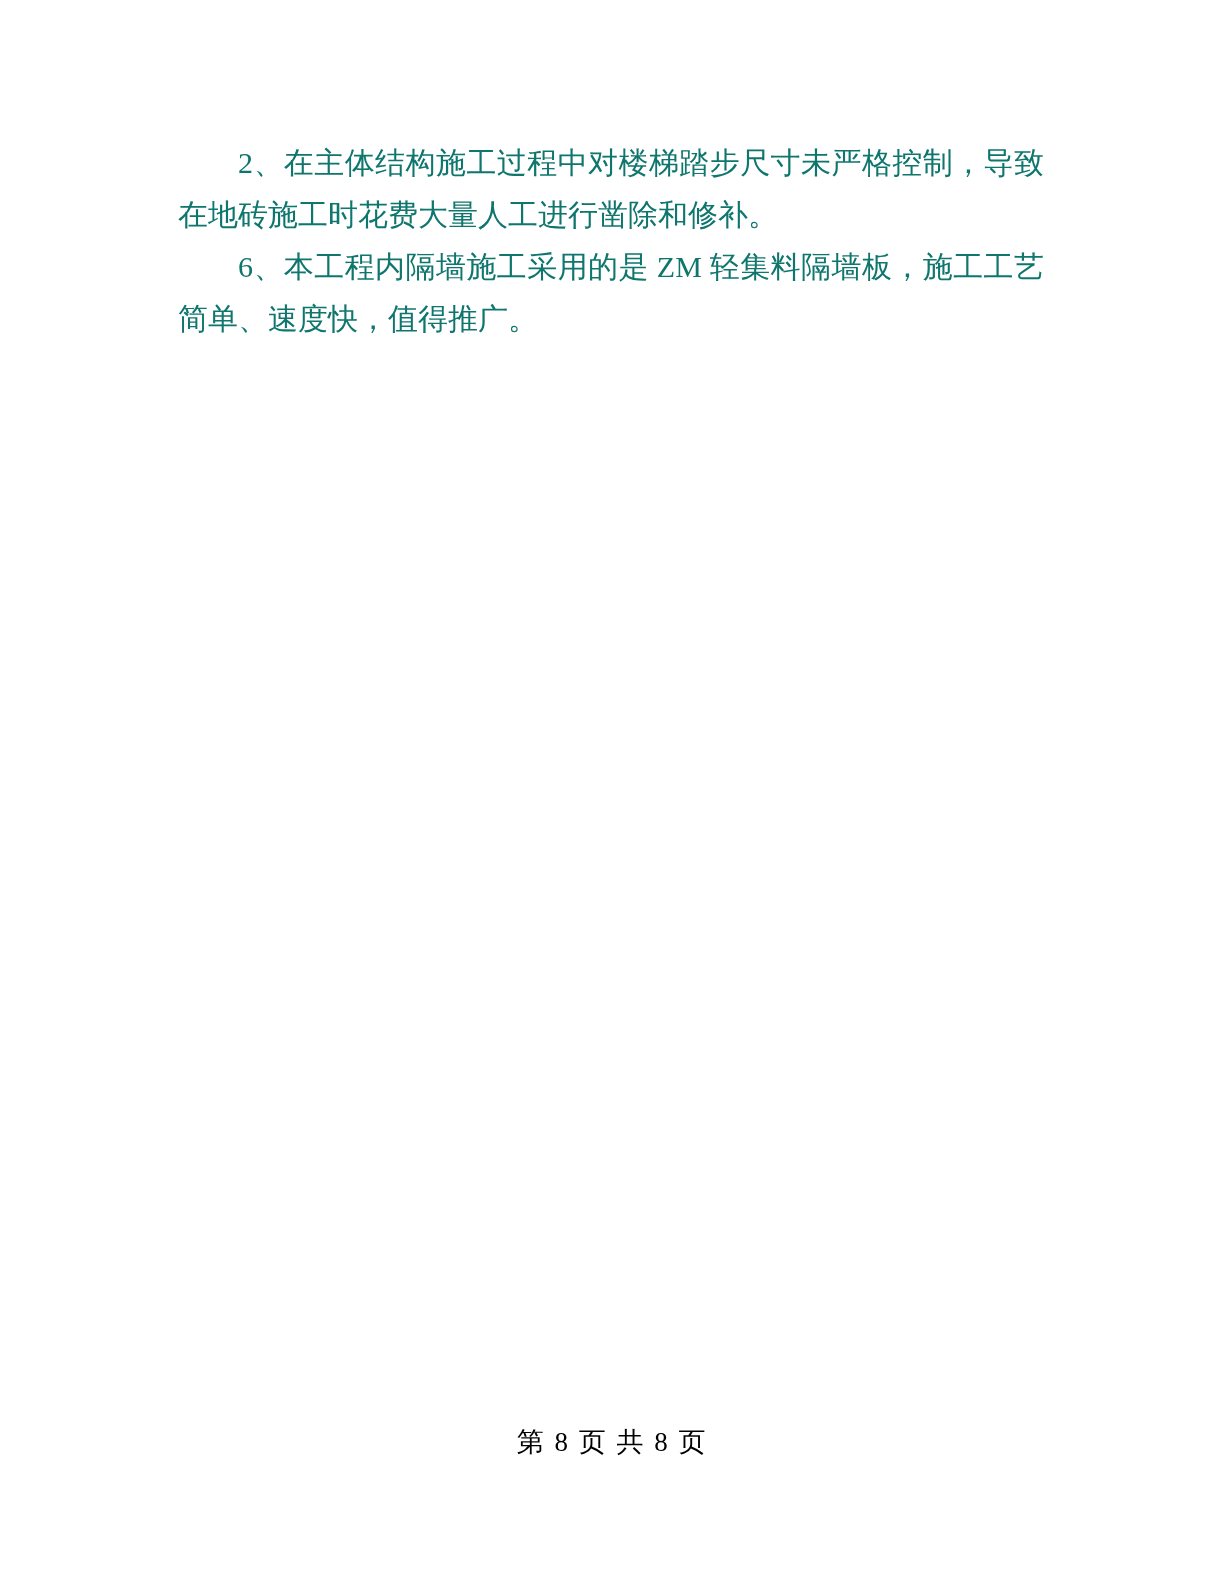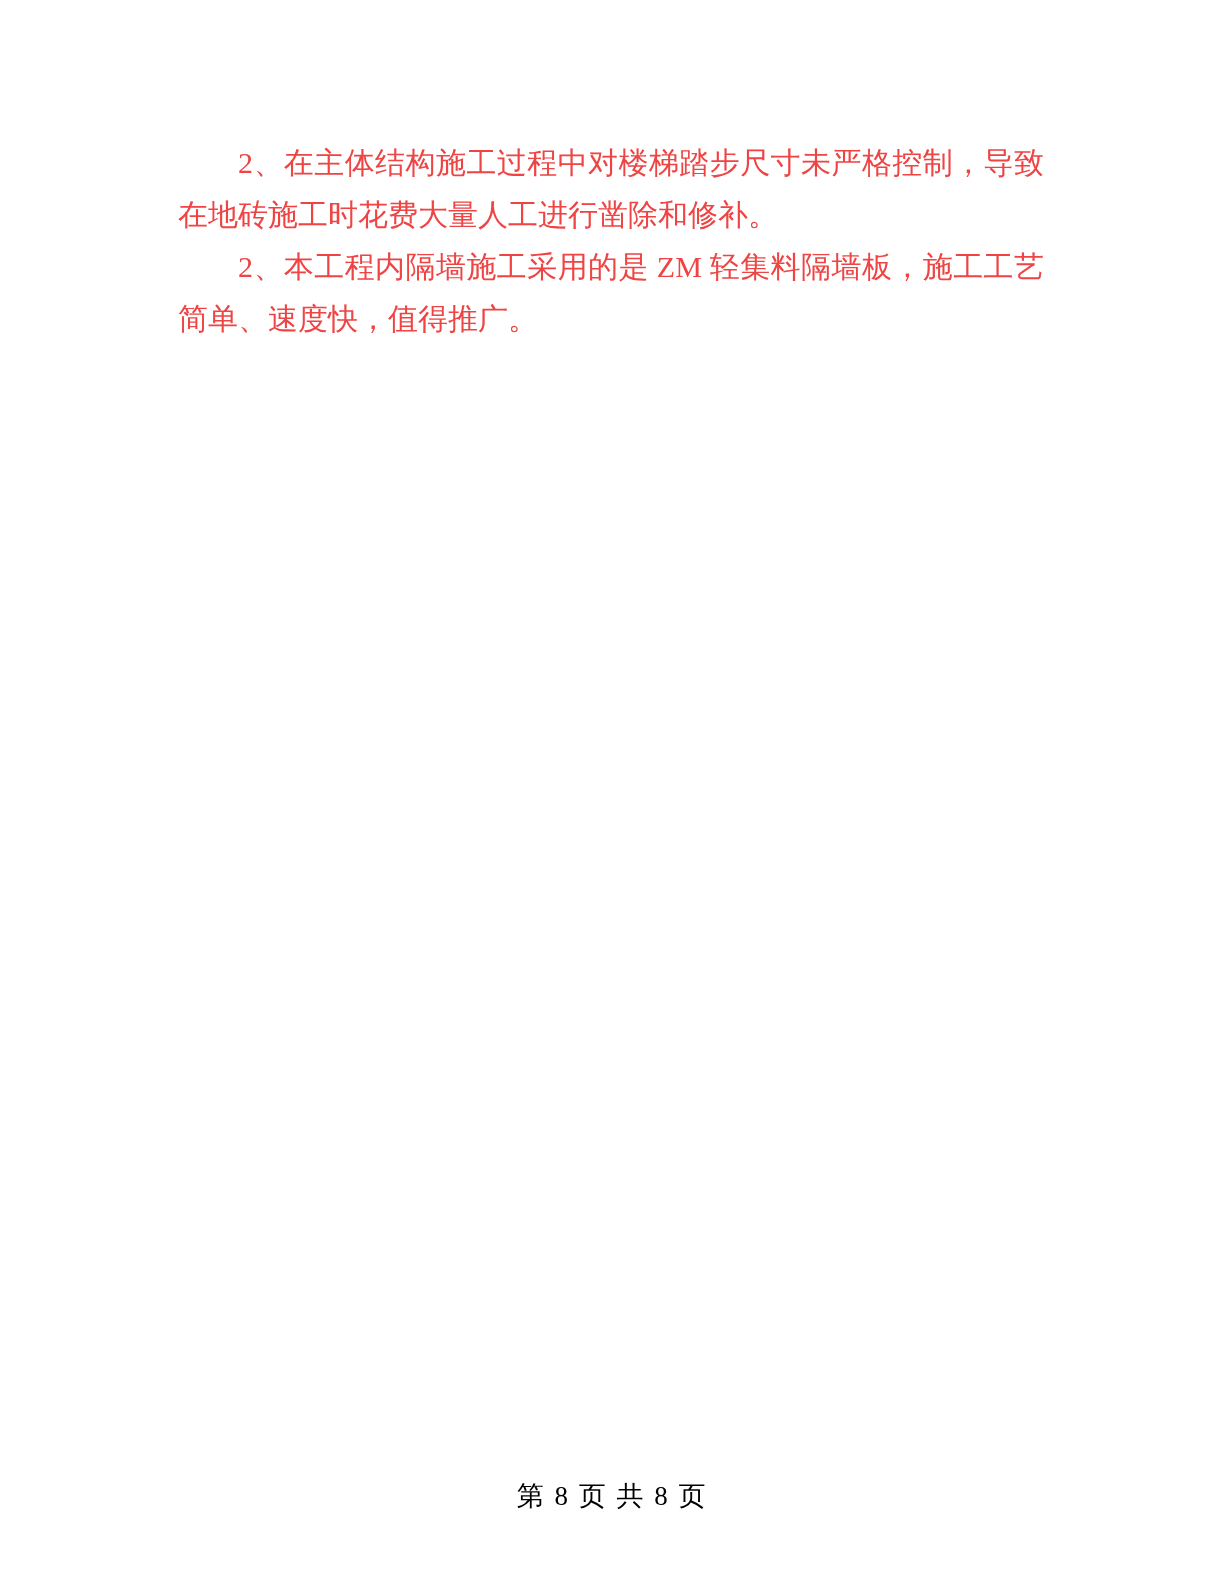--- a/index.html
+++ b/index.html
@@ -12,50 +12,50 @@
     width: 1224px;
     height: 1584px;
     background: #ffffff;
     overflow: hidden;
   }
   .doc-content {
     position: absolute;
     top: 137px;
     left: 178px;
     width: 866px;
-    color: #ef4444;
+    color: #0f766e;
     font-family: "Liberation Serif", "DejaVu Serif", serif;
     font-size: 30px;
     line-height: 52px;
     text-align: justify;
   }
   .doc-content p {
     margin: 0;
     padding: 0;
     text-indent: 2em;
     word-break: break-all;
   }
   .page-footer {
     position: absolute;
-    top: 1479px;
+    top: 1425px;
     left: 0;
     width: 100%;
     text-align: center;
     color: #000000;
     font-family: "Liberation Serif", "DejaVu Serif", serif;
     font-size: 27px;
     line-height: 34px;
     letter-spacing: 2px;
   }
 </style>
 </head>
 <body>
 
 <div class="page">
 
   <div class="doc-content">
     <p>2、在主体结构施工过程中对楼梯踏步尺寸未严格控制，导致在地砖施工时花费大量人工进行凿除和修补。</p>
-    <p>2、本工程内隔墙施工采用的是 ZM 轻集料隔墙板，施工工艺简单、速度快，值得推广。</p>
+    <p>6、本工程内隔墙施工采用的是 ZM 轻集料隔墙板，施工工艺简单、速度快，值得推广。</p>
   </div>
 
   <div class="page-footer">第 8 页 共 8 页</div>
 
 </div>
 
 </body></html>

